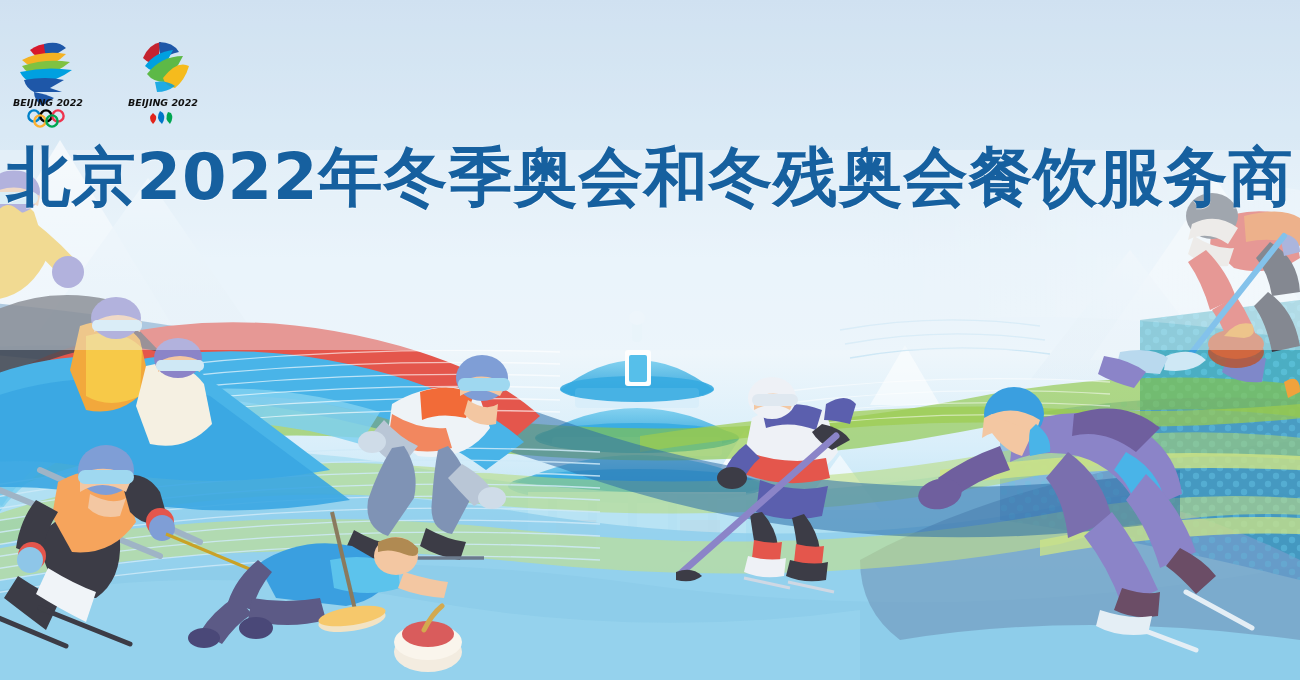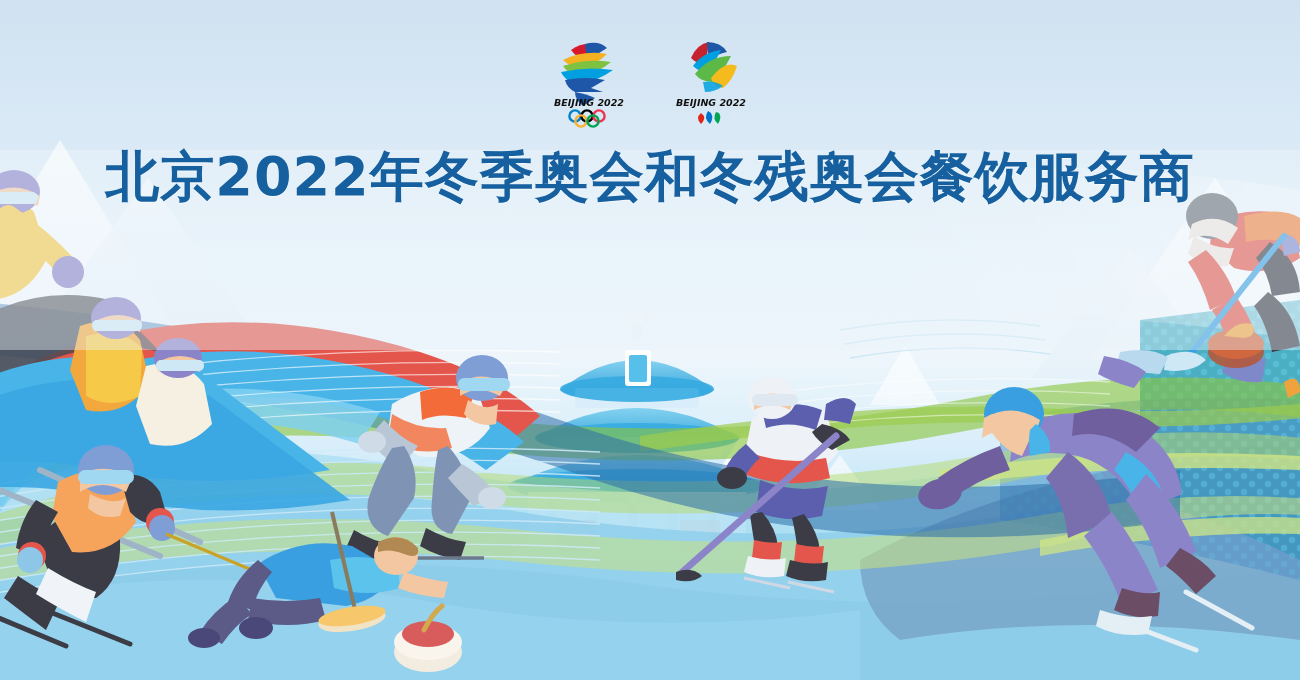--- a/index.html
+++ b/index.html
@@ -6,28 +6,28 @@
   body{font-family:"Liberation Sans","DejaVu Sans",sans-serif;}
 
   .banner{
     position:relative;width:1300px;height:680px;overflow:hidden;
     background:linear-gradient(180deg,#cfe0f0 0%,#dbe9f5 18%,#e8f2fa 34%,#eef6fb 48%,#e3f0fa 60%,#cde9f7 72%,#a9daf0 84%,#8fcdea 100%);
   }
   .layer{position:absolute;inset:0;}
   .layer svg{display:block;width:1300px;height:680px;}
 
   
-  .emblems{position:absolute;left:0;top:34px;width:100%;display:flex;justify-content:center;gap:26px;z-index:40;}
+  .emblems{position:absolute;left:0;top:34px;width:100%;display:flex;justify-content:flex-start;gap:19px;z-index:40;}
   .emblem{width:96px;height:96px;position:relative;}
   .emblem svg{display:block;width:96px;height:96px;}
 
   
   .title{
     position:absolute;top:146px;left:0;width:100%;text-align:center;z-index:45;
-    font-size:54px;line-height:62px;font-weight:bold;color:#16609f;
+    font-size:64px;line-height:62px;font-weight:bold;color:#16609f;
     letter-spacing:1px;
     font-family:"DejaVu Sans","Liberation Sans",sans-serif;
     text-shadow:0 1px 0 rgba(255,255,255,.55);
     white-space:nowrap;
   }
 </style>
 </head>
 <body>
 
 <div class="banner">

